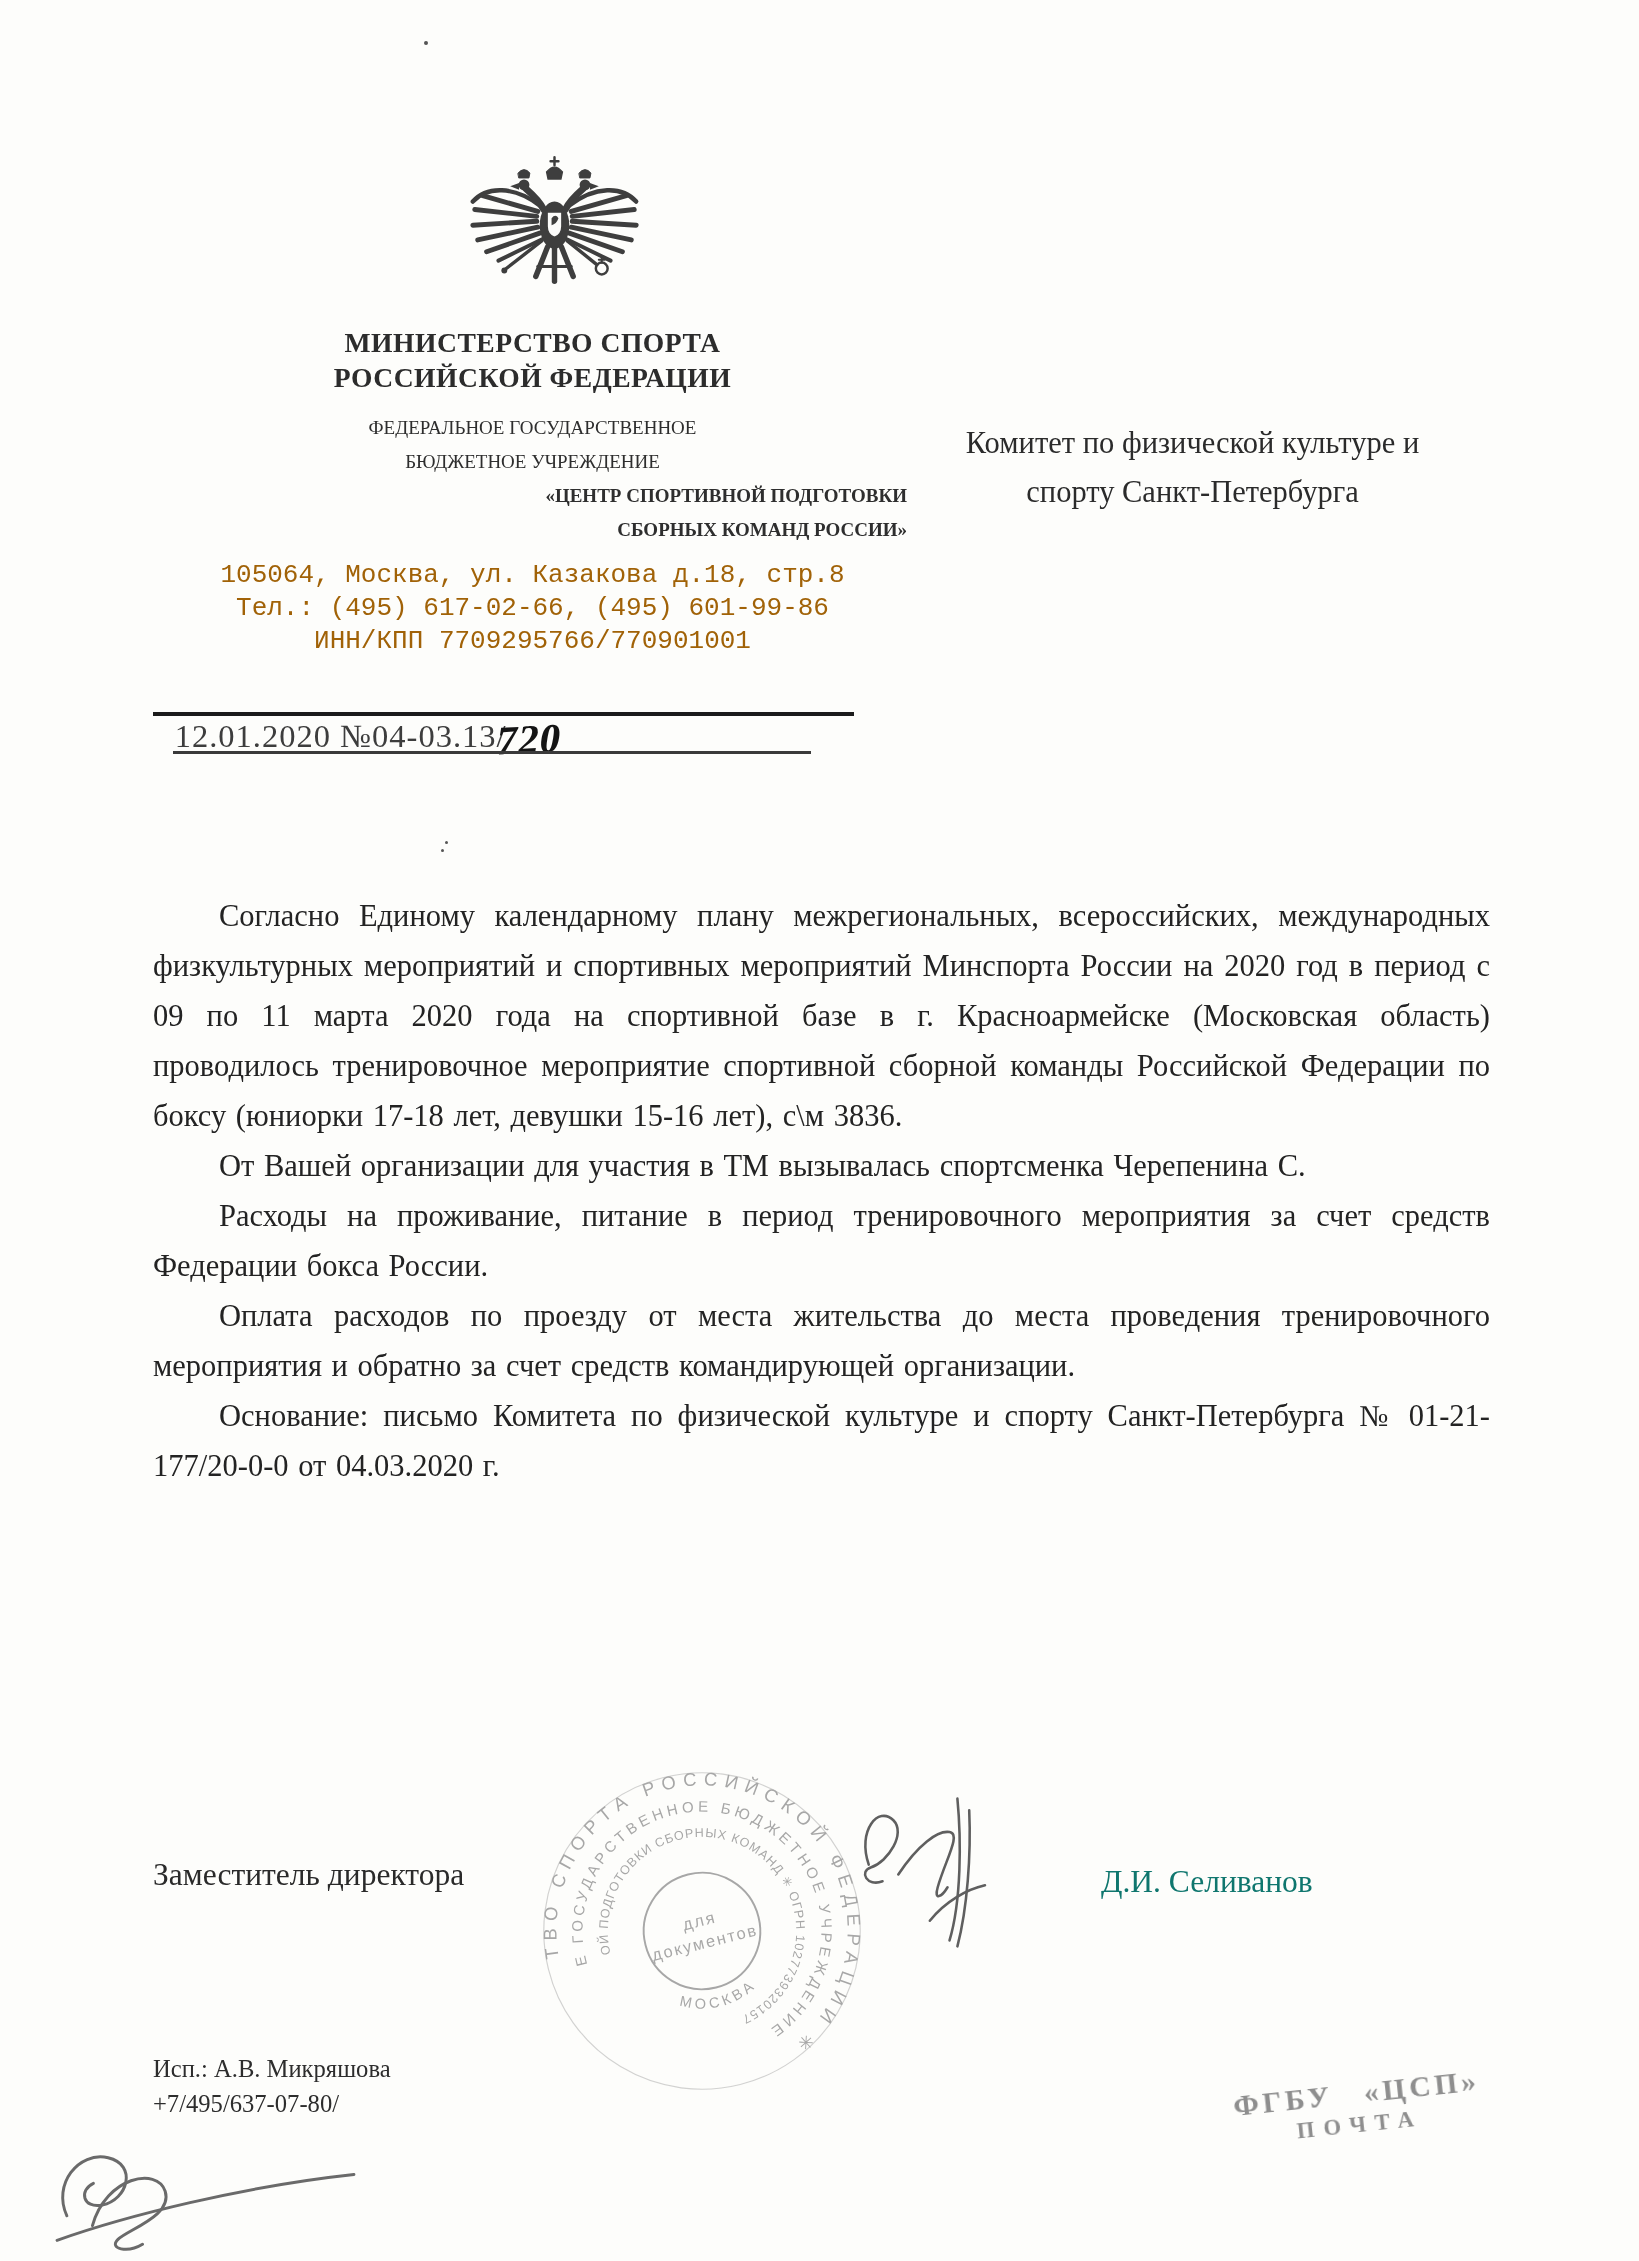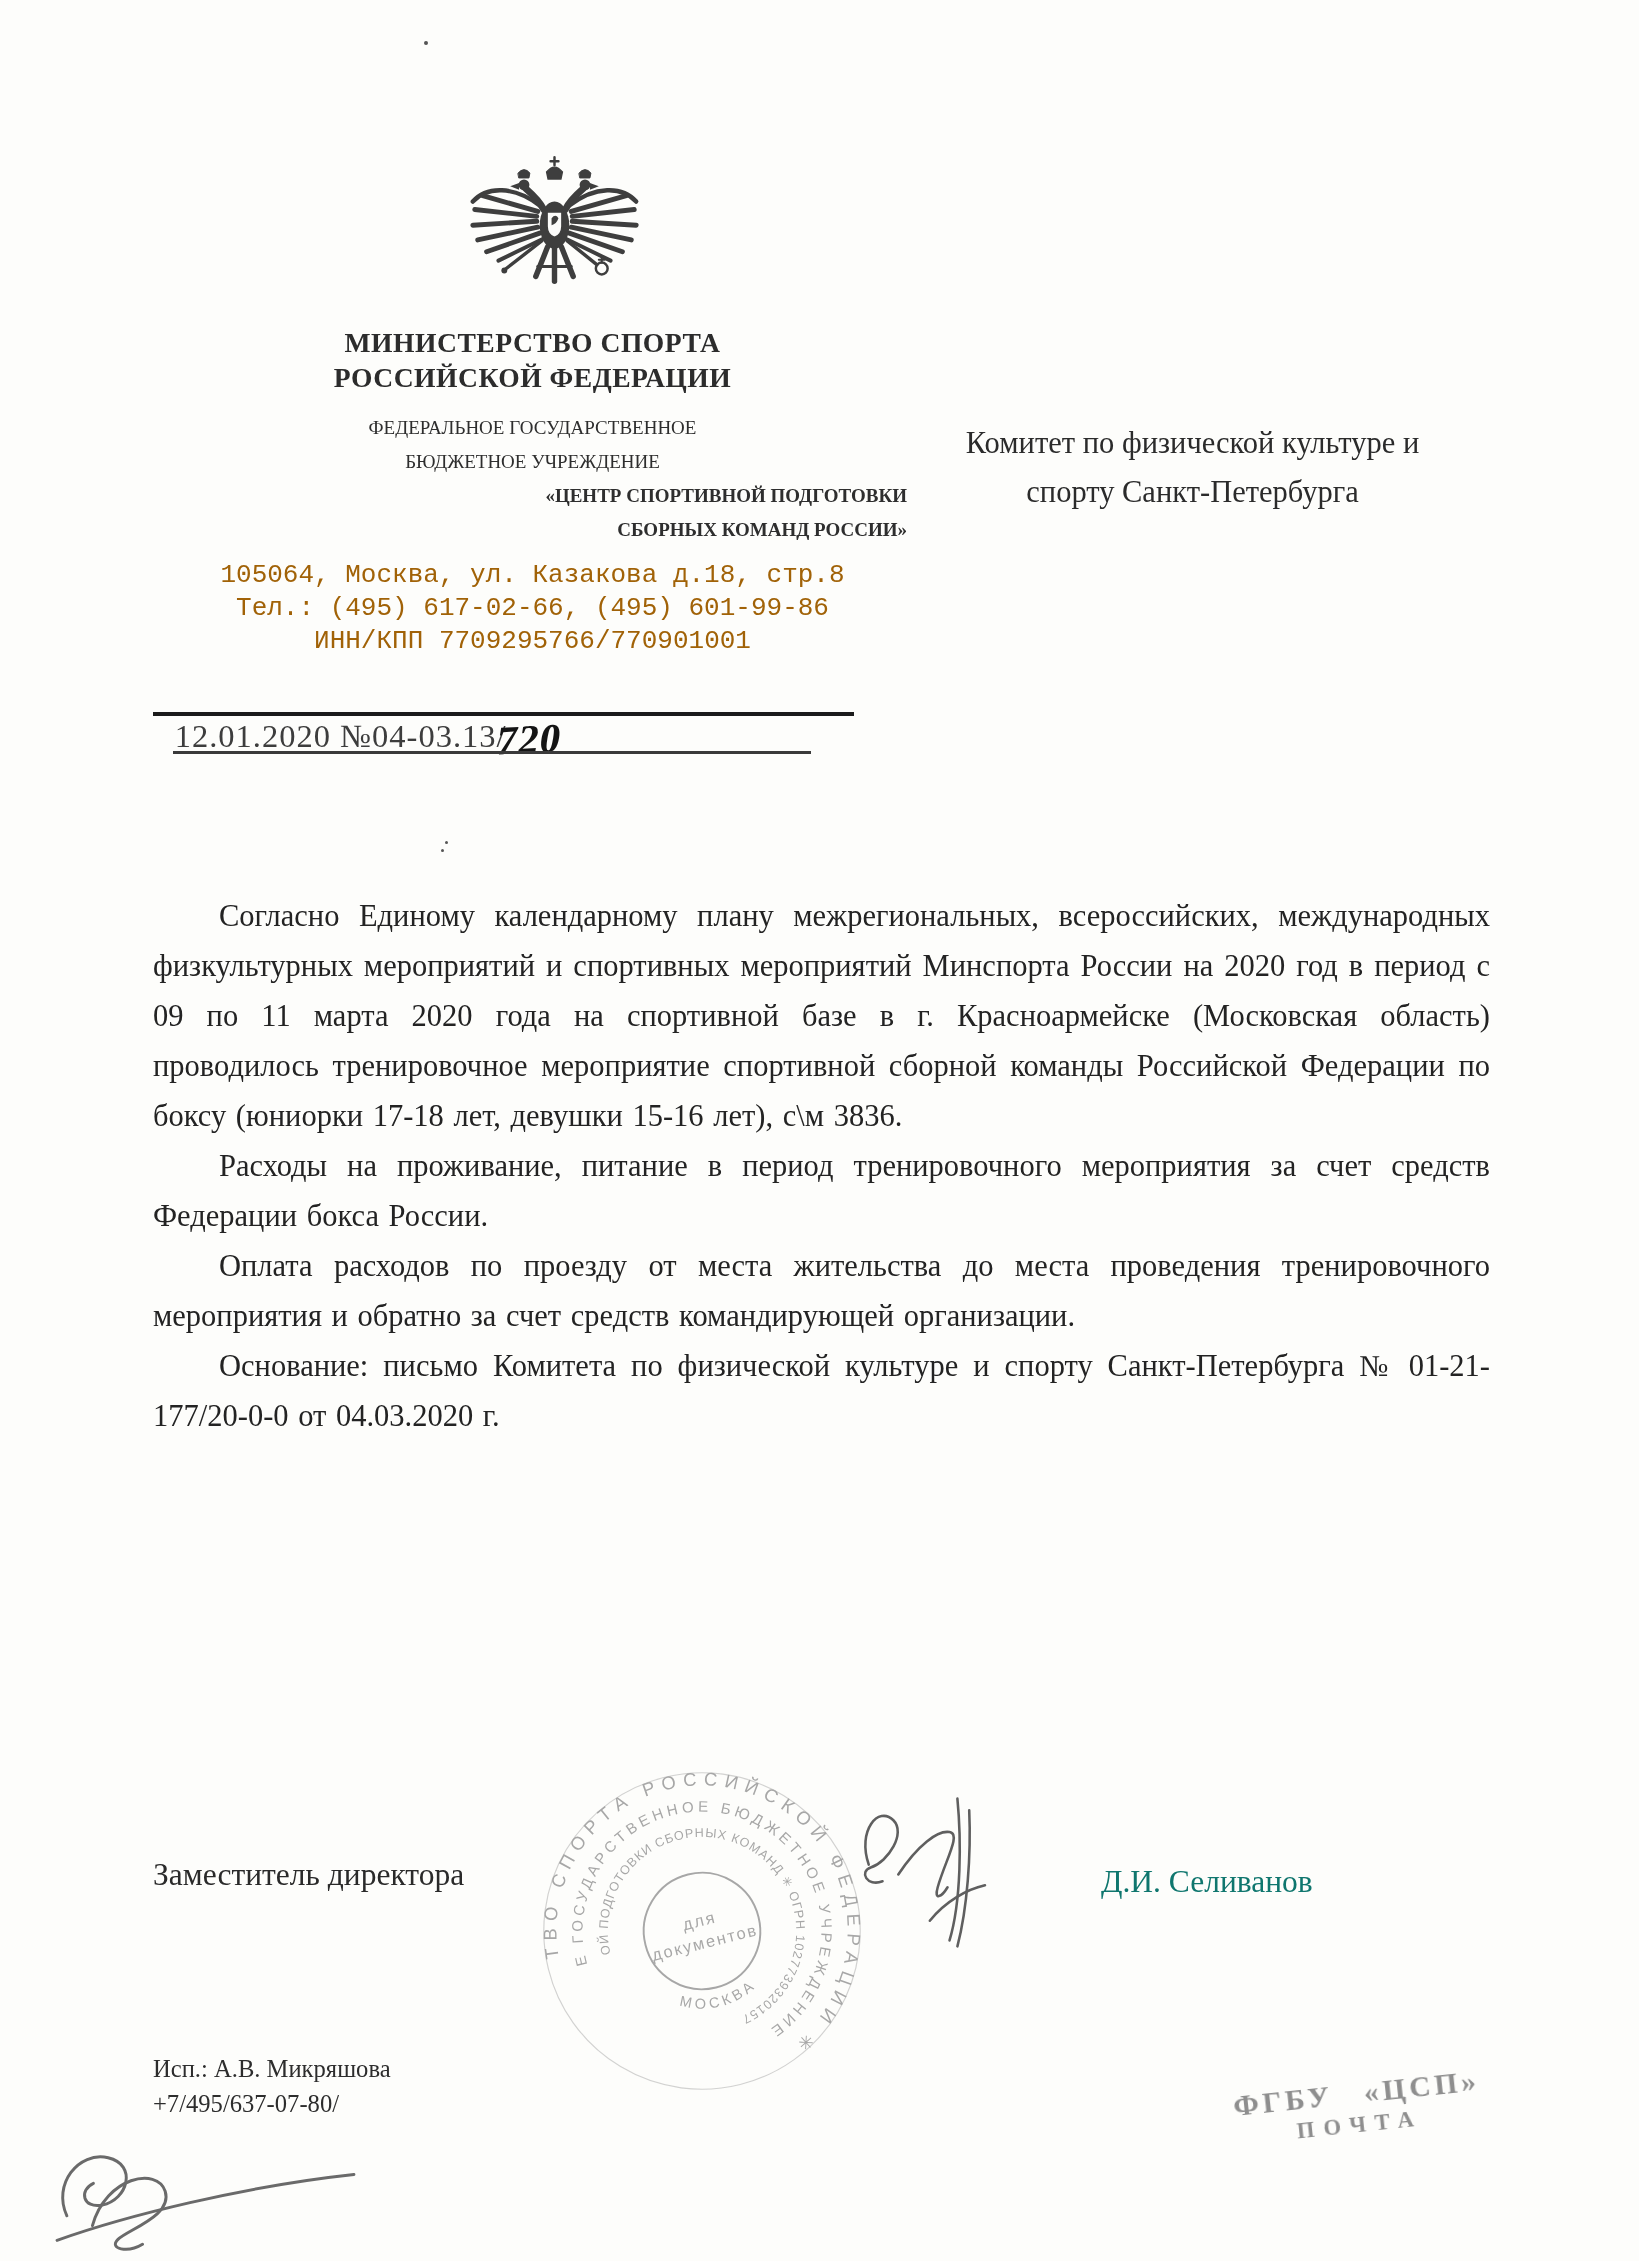--- a/index.html
+++ b/index.html
@@ -116,20 +116,21 @@
   </div>
 
   <div class="abs refline">
     <div class="ref-strike"></div>
     <div class="ref-text"><span>12.01.2020 №04-03.13/</span><span class="ref-hand">720</span></div>
     <div class="ref-underline"></div>
   </div>
 
   <div class="abs body-text">
     <p>Согласно Единому календарному плану межрегиональных, всероссийских, международных физкультурных мероприятий и спортивных мероприятий Минспорта России на 2020 год в период с 09 по 11 марта 2020 года на спортивной базе в г. Красноармейске (Московская область) проводилось тренировочное мероприятие спортивной сборной команды Российской Федерации по боксу (юниорки 17-18 лет, девушки 15-16 лет), с\м 3836.</p>
+    <p>От Вашей организации для участия в ТМ вызывалась спортсменка Черепенина С.</p>
     <p>Расходы на проживание, питание в период тренировочного мероприятия за счет средств Федерации бокса России.</p>
     <p>Оплата расходов по проезду от места жительства до места проведения тренировочного мероприятия и обратно за счет средств командирующей организации.</p>
     <p>Основание: письмо Комитета по физической культуре и спорту Санкт-Петербурга № 01-21-177/20-0-0 от 04.03.2020 г.</p>
   </div>
 
   <div class="abs sig-title">Заместитель директора</div>
   <div class="abs sig-name">Д.И. Селиванов</div>
 
   <div class="abs stamp">
     <svg viewBox="0 0 340 340" width="330" height="330">

